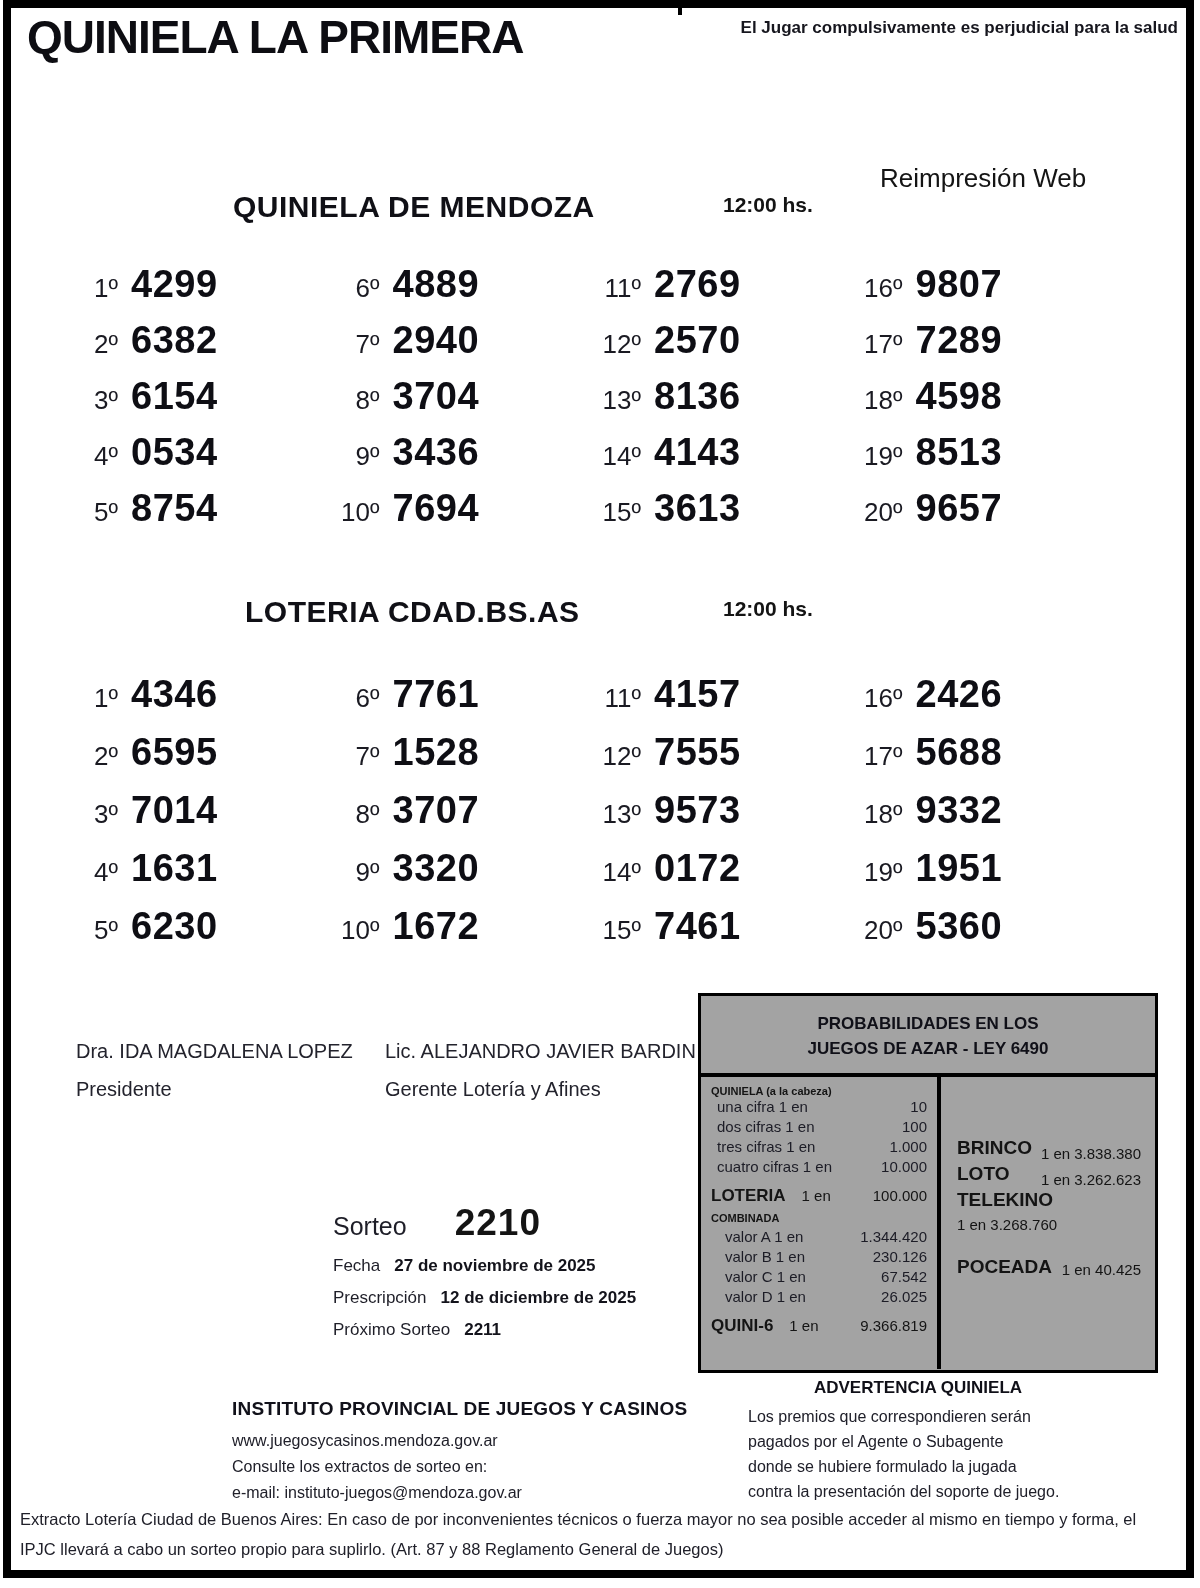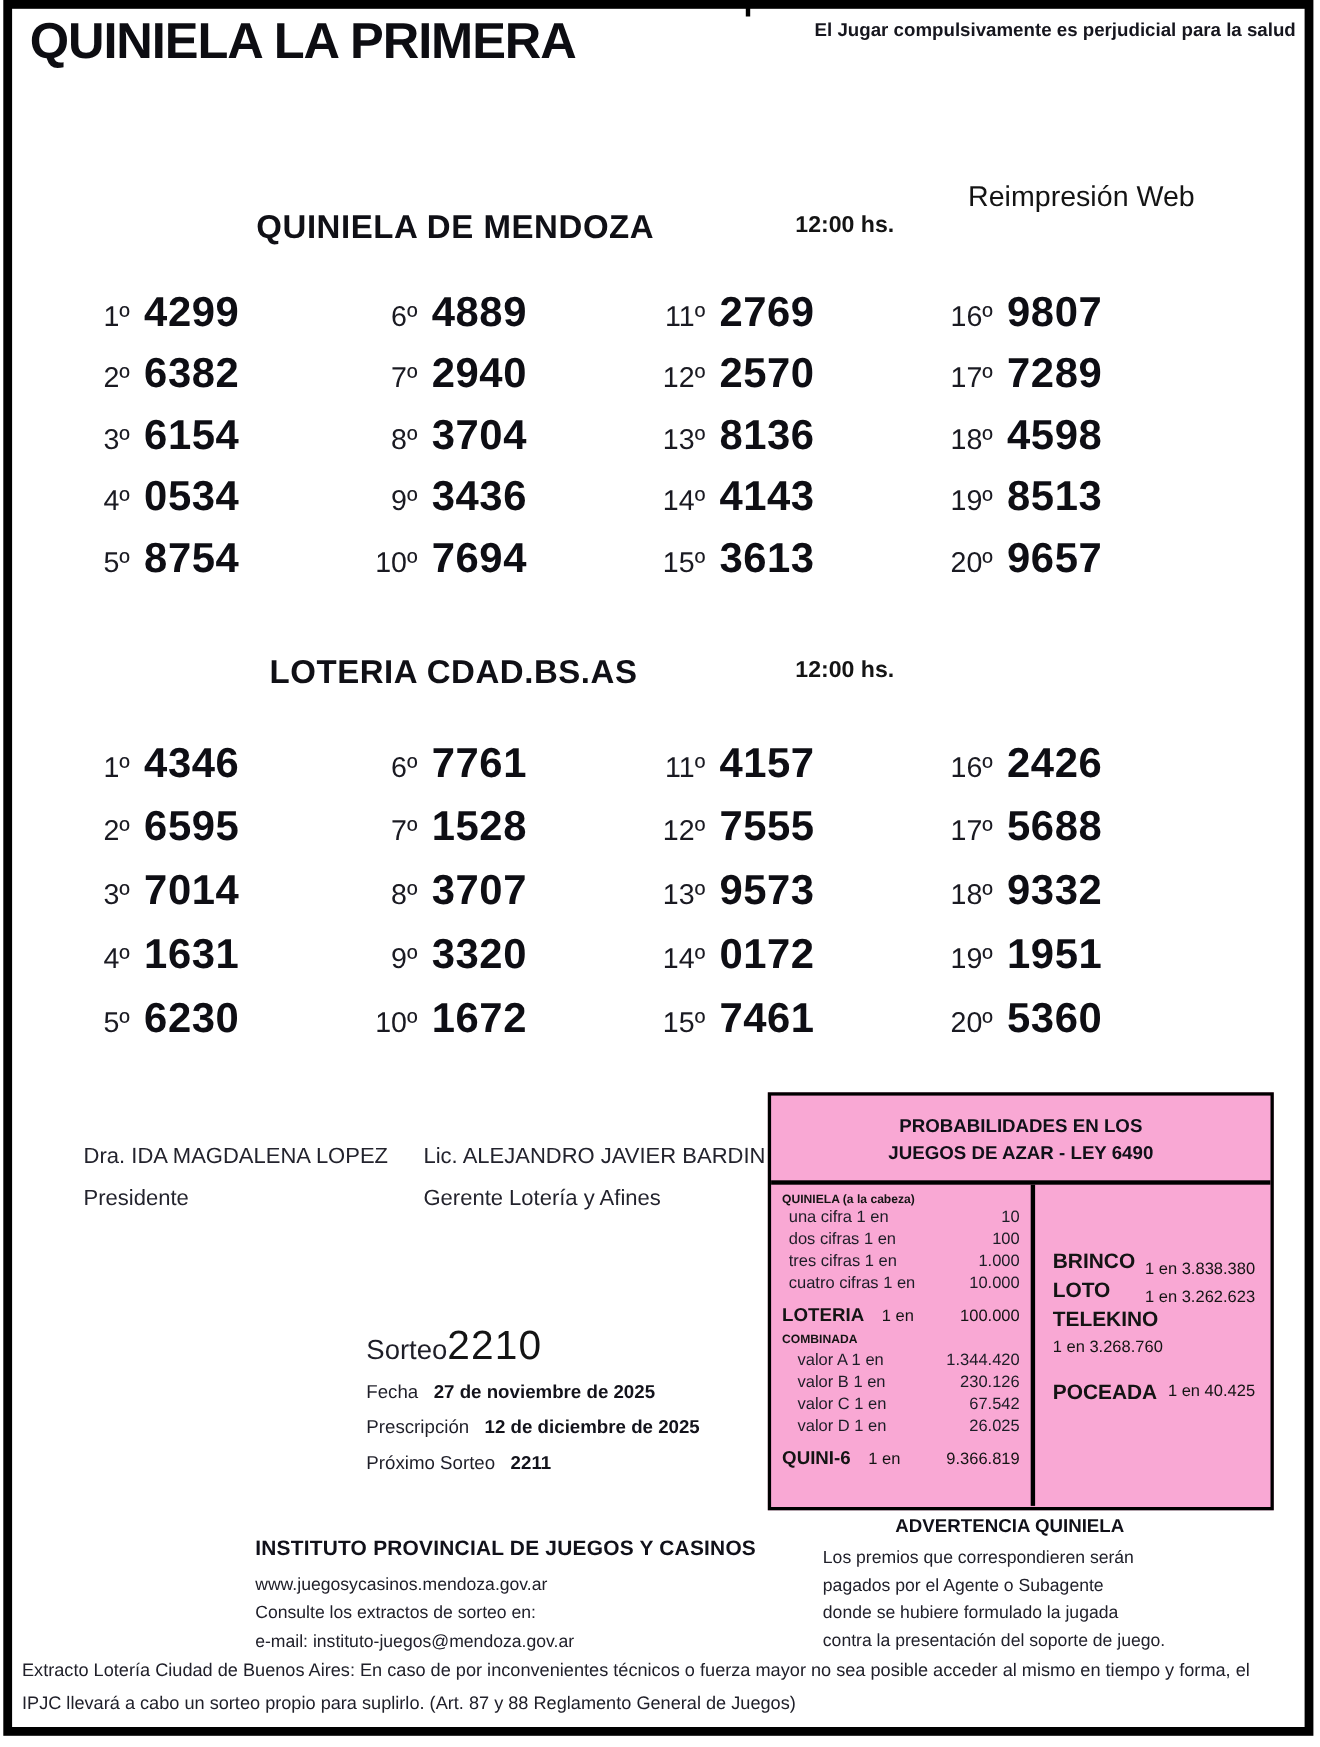--- a/index.html
+++ b/index.html
@@ -46,21 +46,21 @@
     margin-left:13px; font-size:38px; font-weight:bold; color:#0e0e14; letter-spacing:0.5px;
   }
 
   .official { position:absolute; font-size:20px; color:#23232d; }
   .official .o-name { display:block; }
   .official .o-role { display:block; margin-top:15px; }
 
   
   .prob-box {
     position:absolute; left:698px; top:993px; width:460px; height:380px;
-    border:3px solid #000; background:#f9a8d4;
+    border:3px solid #000; background:#a3a3a3;
   }
   .prob-title {
     height:81px; border-bottom:4px solid #000; text-align:center;
     font-weight:bold; font-size:17px; line-height:25px; padding-top:15px; color:#101018;
   }
   .prob-body { display:flex; height:292px; }
   .prob-left { width:240px; border-right:4px solid #000; padding:8px 10px 4px 10px; }
   .prob-right { flex:1; padding:8px 14px 4px 16px; }
 
   .q-header { font-weight:bold; font-size:11px; margin-bottom:0; }
@@ -71,28 +71,28 @@
   .named-row .nr-mid { margin-left:8px; margin-right:auto; padding-left:8px; }
   .comb-header { font-weight:bold; font-size:11px; margin-top:6px; margin-bottom:3px; }
   .prob-row.indent { padding-left:14px; }
 
   .game-row { display:flex; justify-content:space-between; align-items:flex-end; margin-bottom:4px; }
   .game-row .game-name { font-weight:bold; font-size:19px; }
   .game-row .game-value { font-size:15px; position:relative; top:3px; }
   .game-row.first { margin-top:52px; }
   .game-row.stacked { display:block; }
   .game-row.stacked .game-value { display:block; text-align:left; margin-top:2px; }
-  .game-row.gap { margin-top:26px; align-items:flex-start; }
+  .game-row.gap { margin-top:26px; align-items:flex-end; }
   .game-row.gap .game-value { top:0; }
 
   
   .sorteo-block { position:absolute; left:333px; top:1202px; }
   .sorteo-main { display:flex; align-items:baseline; }
   .sorteo-main .s-label { font-size:25px; color:#1e1e28; }
-  .sorteo-main .s-num { font-size:37px; font-weight:normal; letter-spacing:1px; }
+  .sorteo-main .s-num { font-size:37px; font-weight:bold; margin-left:48px; letter-spacing:1px; }
   .sorteo-row { display:flex; align-items:baseline; font-size:17px; margin-top:12px; color:#1e1e28; }
   .sorteo-row .s-val { font-weight:bold; margin-left:14px; color:#13131b; }
 
   
   .institute { position:absolute; left:232px; top:1398px; }
   .institute .i-name { font-weight:bold; font-size:19px; letter-spacing:0.2px; margin-bottom:8px; color:#11111a; }
   .institute .i-line { font-size:16px; line-height:26px; color:#20202a; }
 
   
   .advertencia { position:absolute; left:748px; top:1378px; width:340px; }

